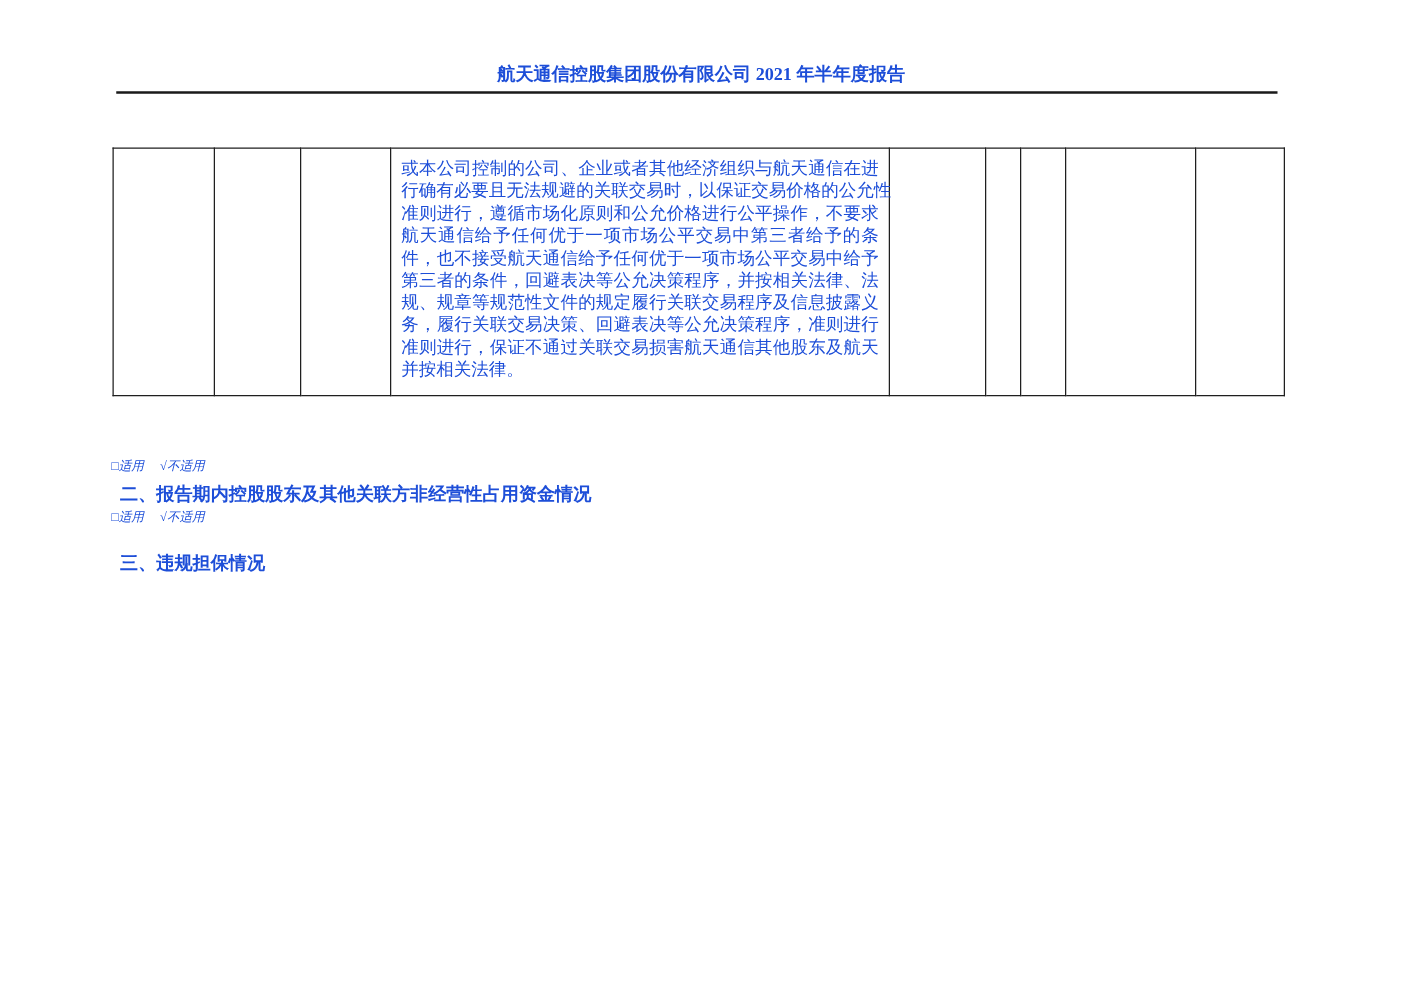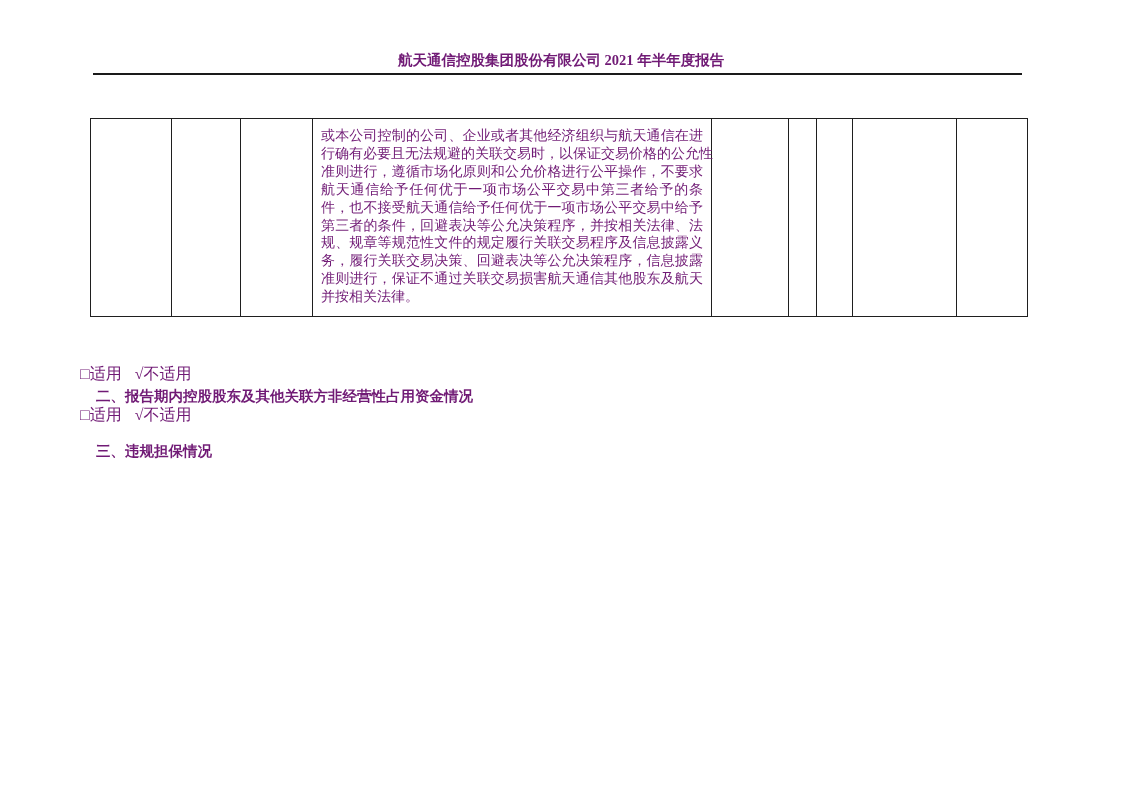--- a/index.html
+++ b/index.html
@@ -6,21 +6,21 @@
     margin: 0;
     padding: 0;
     background: #ffffff;
   }
   .page {
     position: relative;
     width: 1122px;
     height: 793px;
     background: #ffffff;
     font-family: "Liberation Serif", "DejaVu Serif", serif;
-    color: #701a75;
+    color: #1d4ed8;
     overflow: hidden;
   }
   .header-title {
     position: absolute;
     top: 52px;
     left: 0;
     width: 100%;
     text-align: center;
     font-size: 14.5px;
     font-weight: bold;
@@ -67,24 +67,25 @@
     position: absolute;
     left: 96px;
     font-size: 14.5px;
     font-weight: bold;
     line-height: 18px;
     white-space: nowrap;
     margin-top: 44px;
   }
   .applicability-line {
     position: absolute;
-    left: 80px;
-    font-size: 16px;
+    left: 89px;
+    font-size: 10px;
     line-height: 18px;
     white-space: nowrap;
+    font-style: italic;
   }
   .applicability-line .option-not-applicable {
     margin-left: 13px;
   }
   .page-footer {
     position: absolute;
     top: 739px;
     left: 0;
     width: 100%;
     text-align: center;
@@ -121,21 +122,21 @@
         <td></td>
         <td></td>
         <td class="content-cell">
           <div class="cell-line">或本公司控制的公司、企业或者其他经济组织与航天通信在进</div>
           <div class="cell-line">行确有必要且无法规避的关联交易时，以保证交易价格的公允性</div>
           <div class="cell-line">准则进行，遵循市场化原则和公允价格进行公平操作，不要求</div>
           <div class="cell-line">航天通信给予任何优于一项市场公平交易中第三者给予的条</div>
           <div class="cell-line">件，也不接受航天通信给予任何优于一项市场公平交易中给予</div>
           <div class="cell-line">第三者的条件，回避表决等公允决策程序，并按相关法律、法</div>
           <div class="cell-line">规、规章等规范性文件的规定履行关联交易程序及信息披露义</div>
-          <div class="cell-line">务，履行关联交易决策、回避表决等公允决策程序，信息披露</div>
+          <div class="cell-line">务，履行关联交易决策、回避表决等公允决策程序，准则进行</div>
           <div class="cell-line">准则进行，保证不通过关联交易损害航天通信其他股东及航天</div>
           <div class="cell-line last-line">并按相关法律。</div>
         </td>
         <td></td>
         <td></td>
         <td></td>
         <td></td>
         <td></td>
       </tr>
     </tbody>

